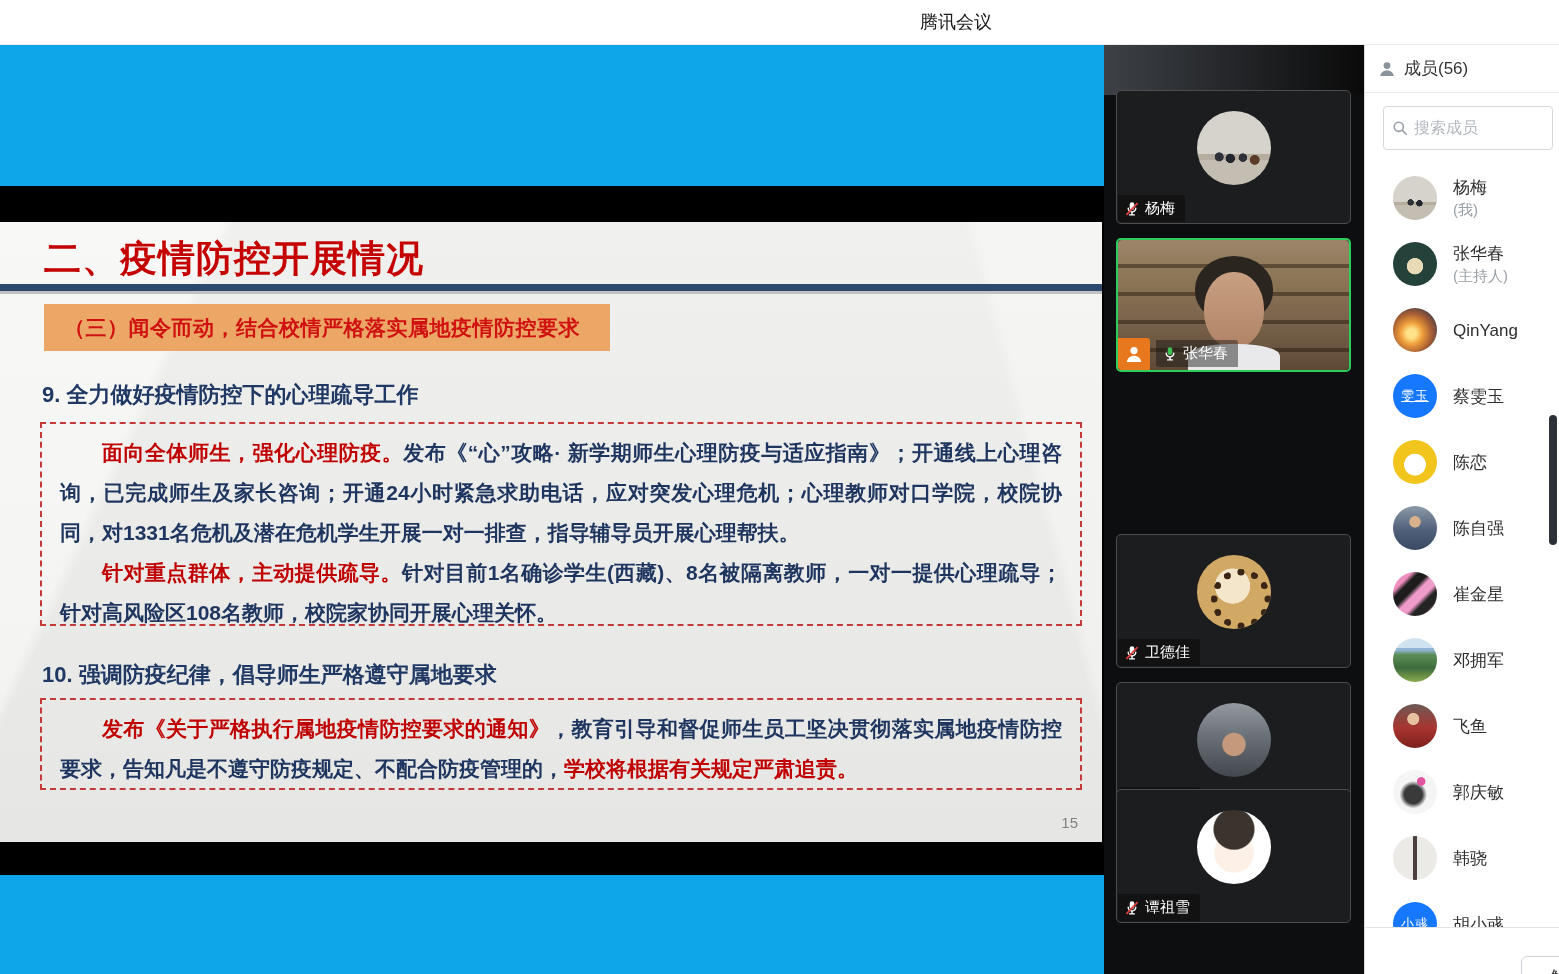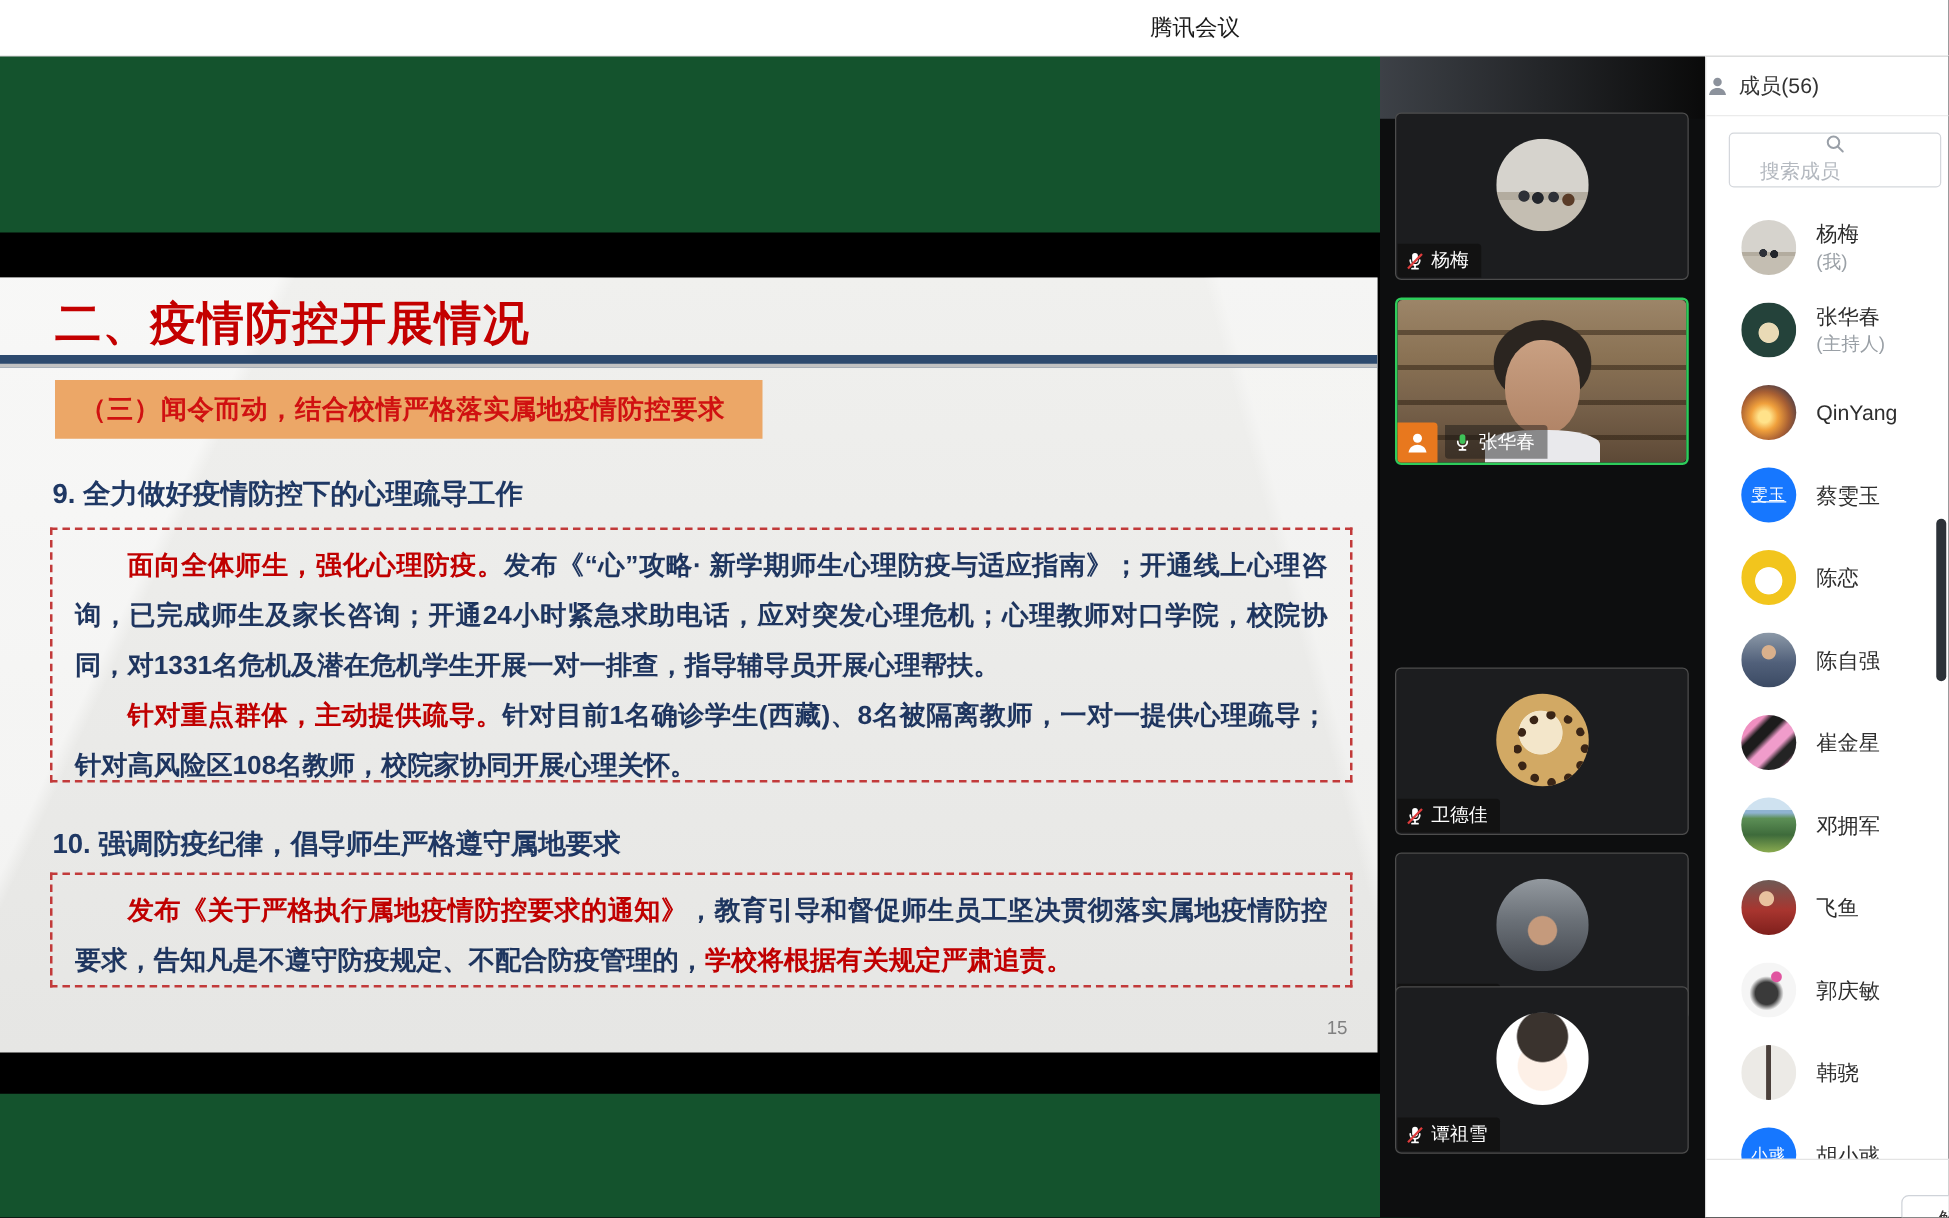--- a/index.html
+++ b/index.html
@@ -8,21 +8,21 @@
   .app { position:relative; width:1559px; height:974px; background:#2b2e32; }
 
   
   .titlebar { position:absolute; left:0; top:0; width:1559px; height:45px;
               background:#ffffff; border-bottom:1px solid #ececec; z-index:30; }
   .titlebar .title { position:absolute; left:920px; top:0; line-height:45px;
                      font-size:18px; color:#1a1a1a; }
 
   
   .stage { position:absolute; left:0; top:45px; width:1136px; height:929px;
-           background:#14532d; overflow:hidden; }
+           background:#0ea5e9; overflow:hidden; }
   .screen-share { position:absolute; left:0; top:141px; width:1104px; height:689px;
                   background:#000; }
   .slide { position:absolute; left:0; top:36px; width:1102px; height:620px;
            background:
              linear-gradient(115deg, rgba(255,255,255,.5) 0 16%, rgba(255,255,255,0) 17%),
              linear-gradient(255deg, rgba(255,255,255,.35) 0 10%, rgba(255,255,255,0) 11%),
              linear-gradient(180deg,#f0f0ee,#e6e6e4);
            overflow:hidden; }
 
   .slide-title { position:absolute; left:44px; top:12px; font-size:37px; font-weight:bold;
@@ -94,25 +94,25 @@
       radial-gradient(circle at 50% 56%, #c59a7c 0 20%, transparent 22%),
       linear-gradient(180deg,#93999f 0%,#6a7077 45%,#43474e 100%); }
   .tav-cartoon { background:
       radial-gradient(circle at 50% 26%, #3a332e 0 30%, transparent 32%),
       radial-gradient(circle at 50% 58%, #fdf0e7 0 34%, transparent 36%),
       #ffffff; }
 
   
   .members { position:absolute; left:1364px; top:45px; width:195px; height:929px;
              background:#ffffff; border-left:1px solid #dadada; overflow:hidden; }
-  .m-header { display:flex; align-items:center; gap:8px; height:48px; padding-left:0;
+  .m-header { display:flex; align-items:center; gap:8px; height:48px; padding-left:13px;
               border-bottom:1px solid #ebebeb; font-size:17px; color:#333; }
   .m-search { margin:13px 6px 10px 18px; height:44px; border:1px solid #d4d7dc;
               border-radius:4px; display:flex; align-items:center; padding:0 8px; gap:6px;
-              background:#fff;flex-direction:column; }
+              background:#fff; }
   .m-search input { border:none; outline:none; width:120px; font-size:16px; color:#333;
               font-family:"Liberation Sans",sans-serif; background:transparent; }
   .m-search input::placeholder { color:#b3b8bf; }
   .m-list { position:absolute; left:0; top:120px; width:195px; }
   .m-row { display:flex; align-items:center; height:66px; padding-left:28px; }
   .m-avatar { width:44px; height:44px; border-radius:50%; flex:0 0 44px; overflow:hidden;
               display:flex; align-items:center; justify-content:center; }
   .m-text { margin-left:16px; }
   .m-name { font-size:17px; color:#2e2e2e; line-height:23px; white-space:nowrap; }
   .m-sub  { font-size:15px; color:#9aa0a6; line-height:21px; }

